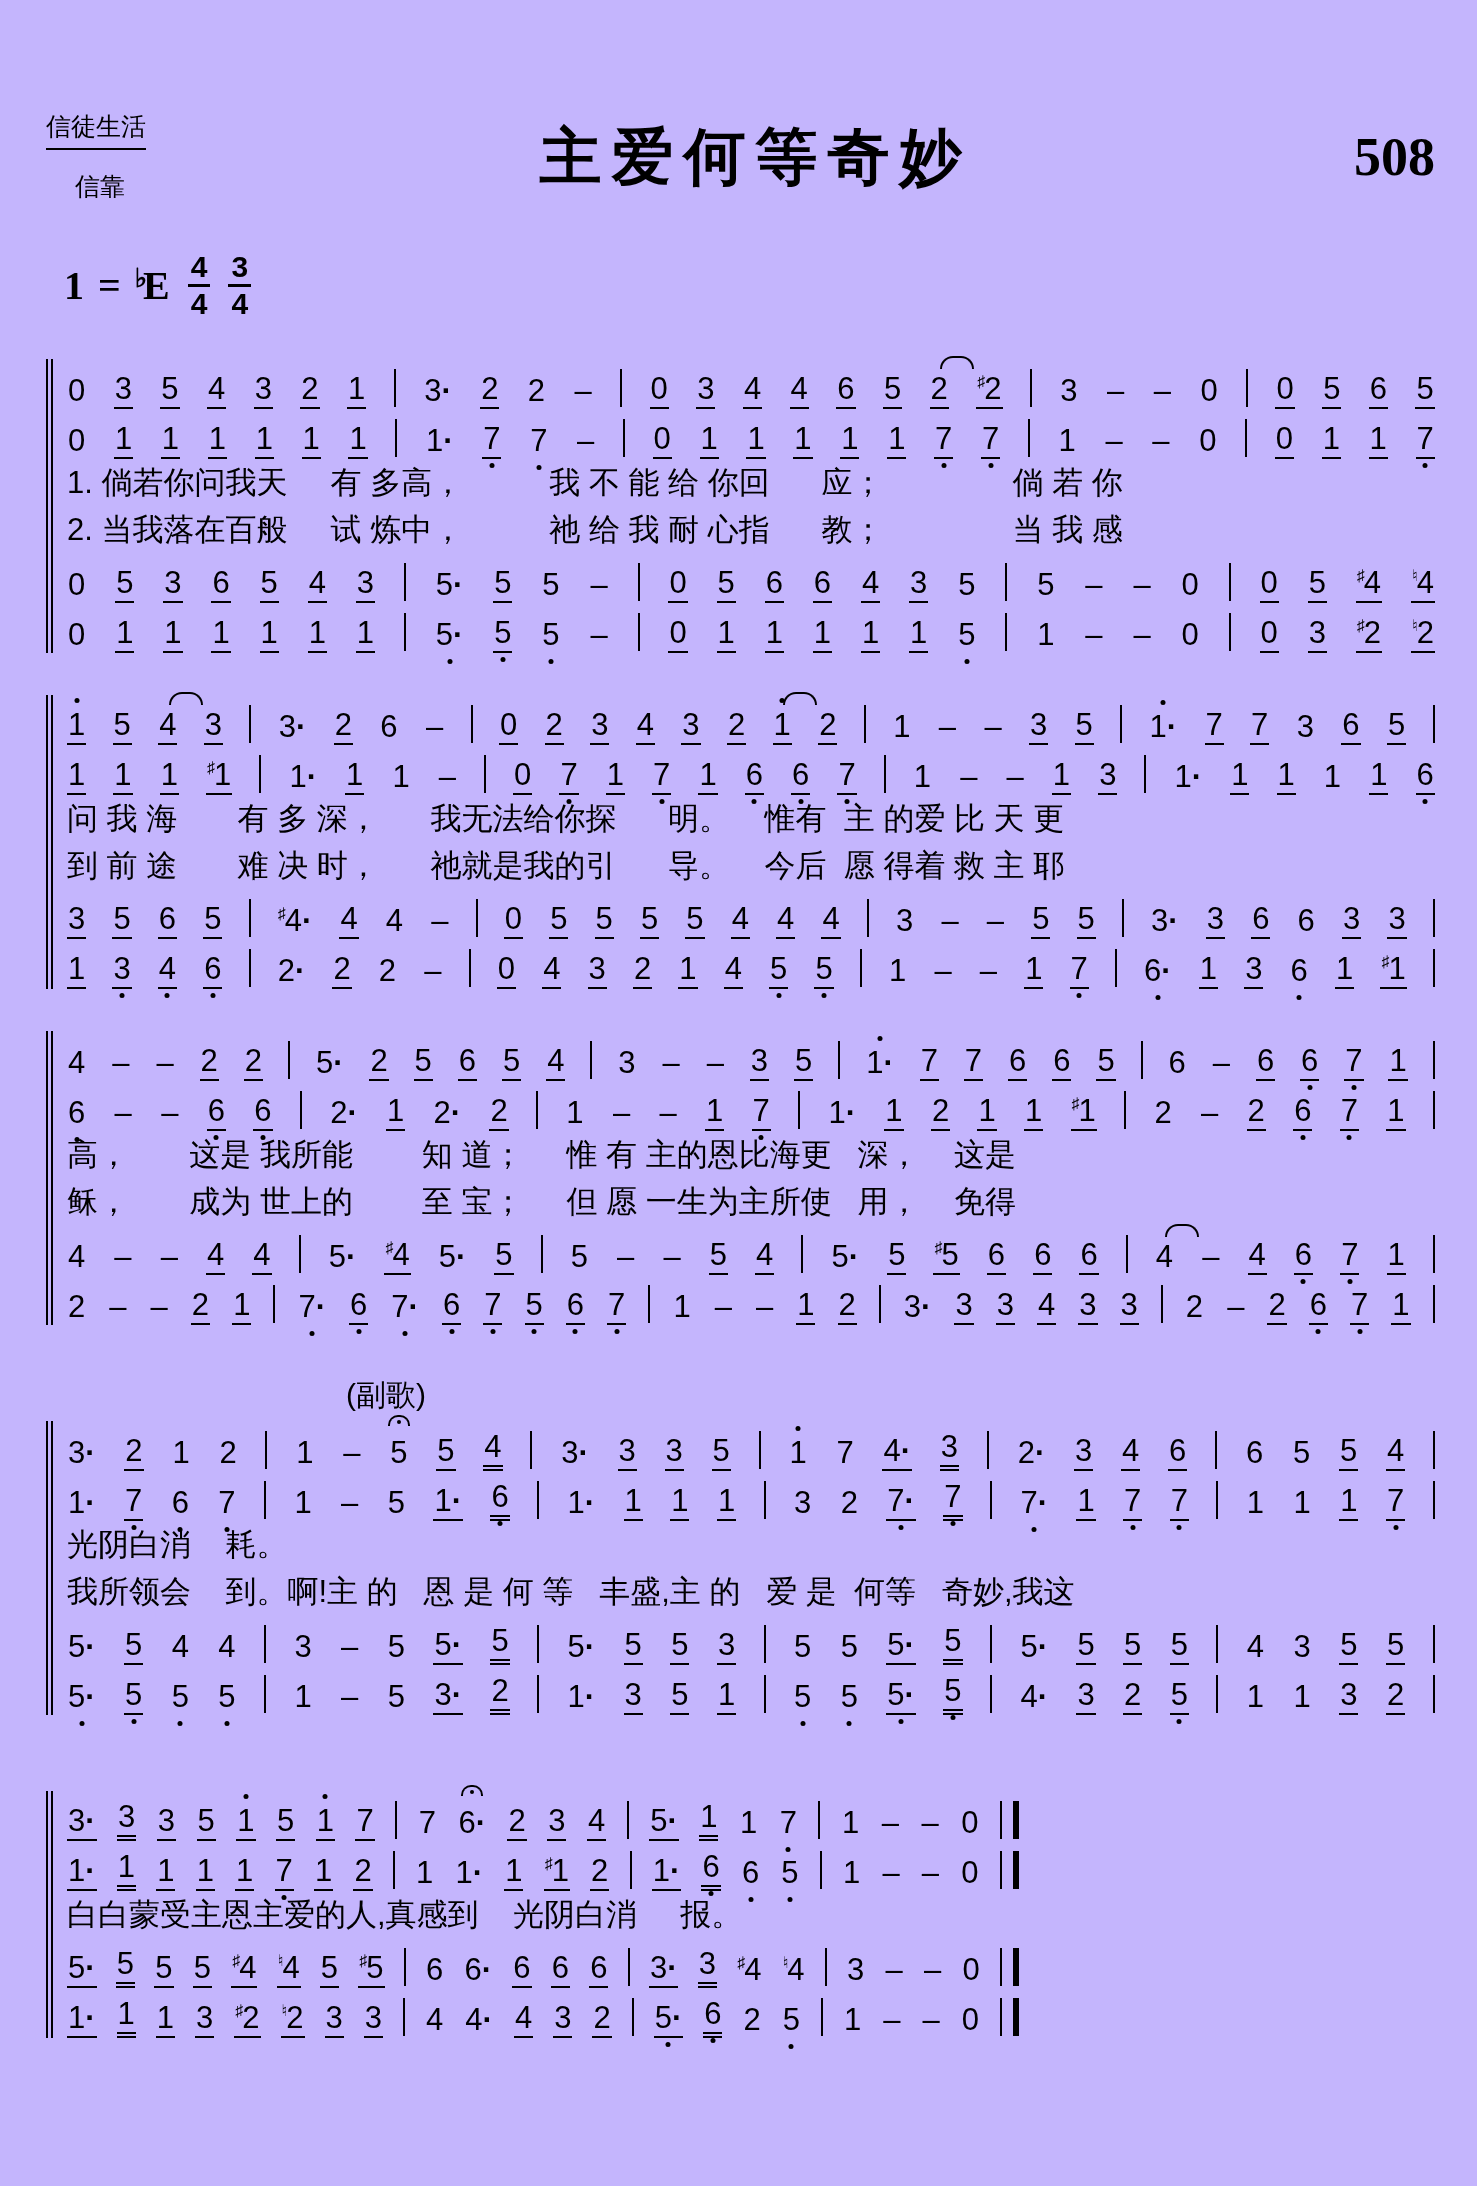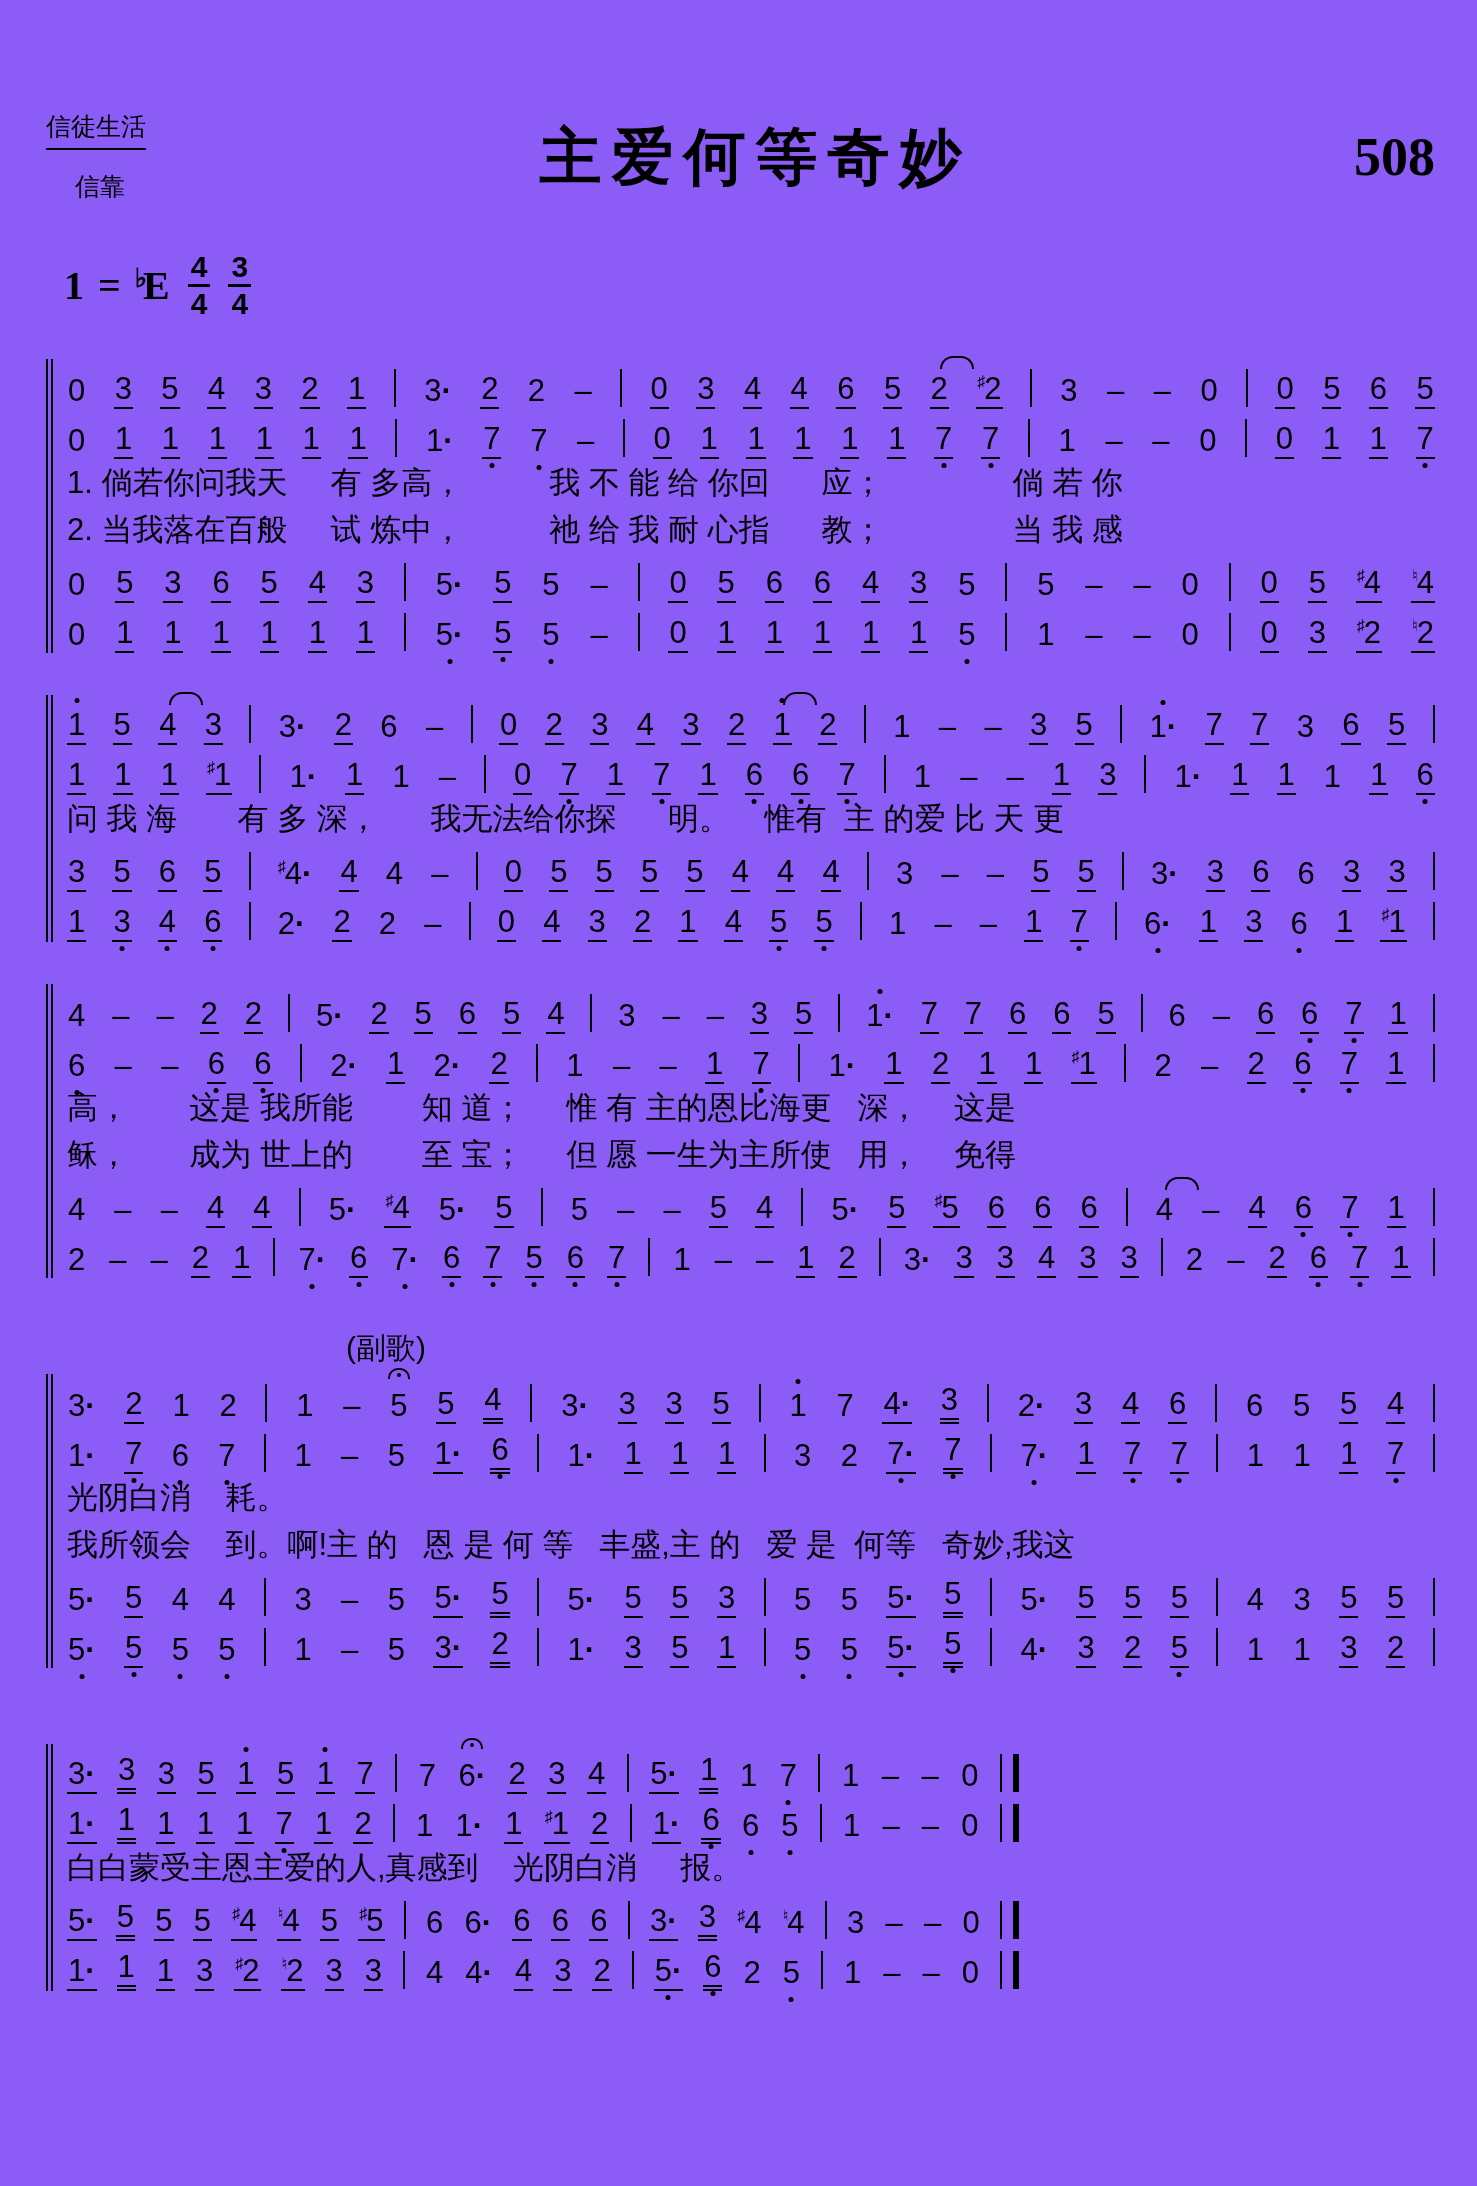--- a/index.html
+++ b/index.html
@@ -1,16 +1,16 @@
 <!DOCTYPE html>
 <html><head>
 <meta charset="utf-8">
 <style>
   html,body{margin:0;padding:0;background:#e8e8e8;}
-  .page{width:1477px;height:2186px;background:#8b5cf6;box-sizing:border-box;
+  .page{width:1477px;height:2186px;background:#c4b5fd;box-sizing:border-box;
         padding:108px 42px 0 46px;position:relative;overflow:hidden;
         font-family:"Liberation Sans",sans-serif;color:#000;}
   
   .header{display:grid;grid-template-columns:230px 1fr 200px;align-items:center;}
   .category{font-size:25px;line-height:1.5;}
   .category .cat-top{display:inline-block;border-bottom:2px solid #000;padding-bottom:2px;}
   .category .cat-bottom{display:flex;justify-content:center;width:108px;margin-top:18px;}
   .title{font-size:62px;font-weight:bold;text-align:center;letter-spacing:10px;white-space:nowrap;}
   .number{font-size:54px;font-weight:bold;font-family:"Liberation Serif",serif;text-align:right;}
   
@@ -276,20 +276,21 @@
         <span class="tk u1"><span>3</span></span>
         <span class="bar"></span>
         <span class="tk"><span>1</span><span class="augdot">·</span></span>
         <span class="tk u1"><span>1</span></span>
         <span class="tk u1"><span>1</span></span>
         <span class="tk"><span>1</span></span>
         <span class="tk u1"><span>1</span></span>
         <span class="tk u1"><span>6</span><span class="odot bot"></span></span>
       </div>
     <div class="lyric">问 我 海       有 多 深，      我无法给你探      明。    惟有  主 的爱 比 天 更</div>
+    <div class="lyric">到 前 途       难 决 时，      祂就是我的引      导。    今后  愿 得着 救 主 耶</div>
     <div class="m-line">
         <span class="tk u1"><span>3</span></span>
         <span class="tk u1"><span>5</span></span>
         <span class="tk u1"><span>6</span></span>
         <span class="tk u1"><span>5</span></span>
         <span class="bar"></span>
         <span class="tk"><span class="acc">♯</span><span>4</span><span class="augdot">·</span></span>
         <span class="tk u1"><span>4</span></span>
         <span class="tk"><span>4</span></span>
         <span class="tk dash">–</span>

